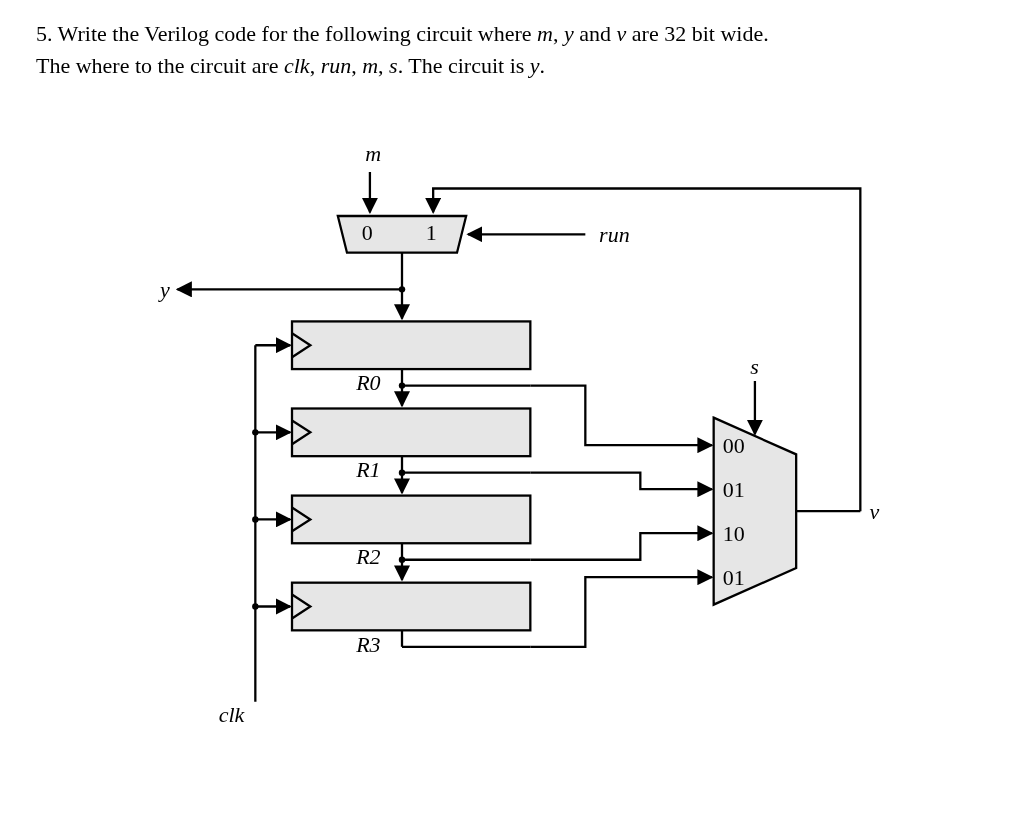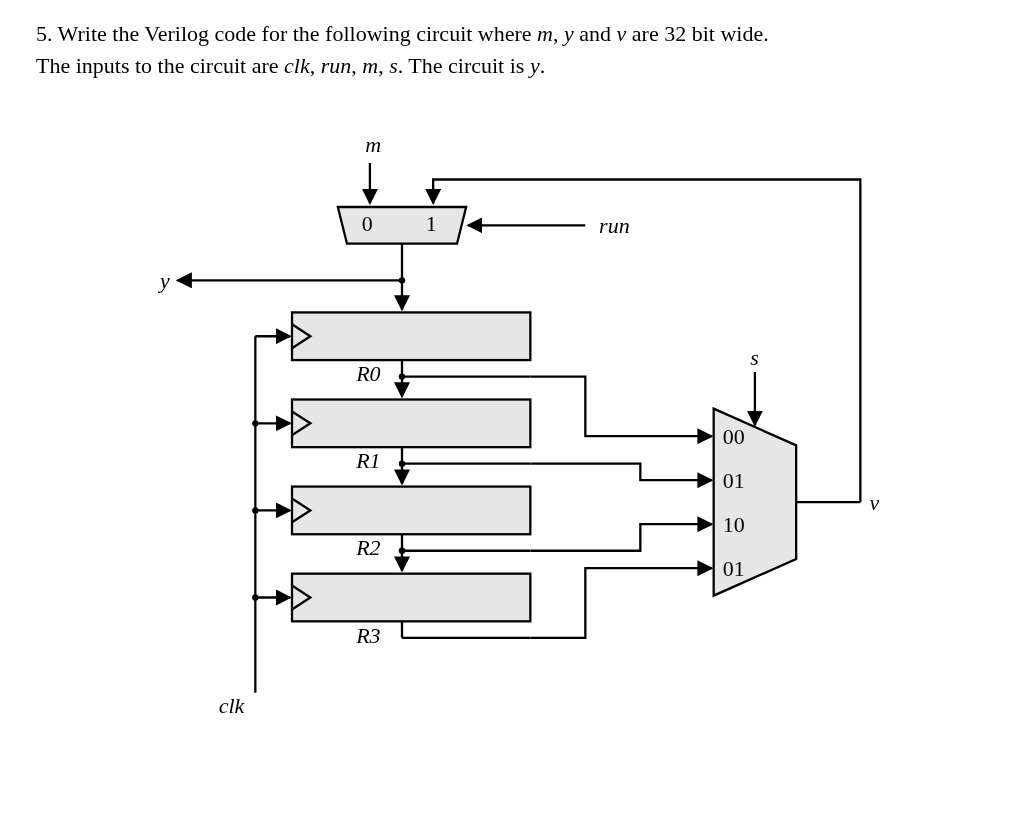--- a/index.html
+++ b/index.html
@@ -6,33 +6,33 @@
     body {
       font-family: "Times New Roman", Times, serif;
       font-size: 22px;
       background: #fff;
       color: #000;
       padding: 18px 36px;
       width: 1024px;
       height: 823px;
       position: relative;
     }
-    .question { line-height: 1.45; margin-bottom: 0; }
+    .question { line-height: 1.45; margin-bottom: 9px; }
     .qnum { display: inline; }
     .var { font-style: italic; }
     .diagram-wrap { width: 100%; }
     svg { display: block; margin: 0 auto; }
   </style>
 </head>
 <body>
 
 <div class="question">
   <span class="qnum">5.</span>
   <span>Write the Verilog code for the following circuit where </span><span class="var">m</span><span>, </span><span class="var">y</span><span> and </span><span class="var">v</span><span> are 32 bit wide.</span><br>
-  <span>The inputs to the circuit are </span><span class="var">clk</span><span>, </span><span class="var">run</span><span>, </span><span class="var">m</span><span>, </span><span class="var">s</span><span>. The circuit is </span><span class="var">y</span><span>.</span>
+  <span>The where to the circuit are </span><span class="var">clk</span><span>, </span><span class="var">run</span><span>, </span><span class="var">m</span><span>, </span><span class="var">s</span><span>. The circuit is </span><span class="var">y</span><span>.</span>
 </div>
 
 <div class="diagram-wrap">
 <svg viewBox="0 0 960 720" width="880" height="690">
   <defs>
     <marker id="arr" viewBox="0 0 10 10" refX="9" refY="5" markerWidth="7" markerHeight="7" orient="auto-start-reverse">
       <path d="M0,0 L10,5 L0,10 z" fill="#000"></path>
     </marker>
   </defs>
   <style>

